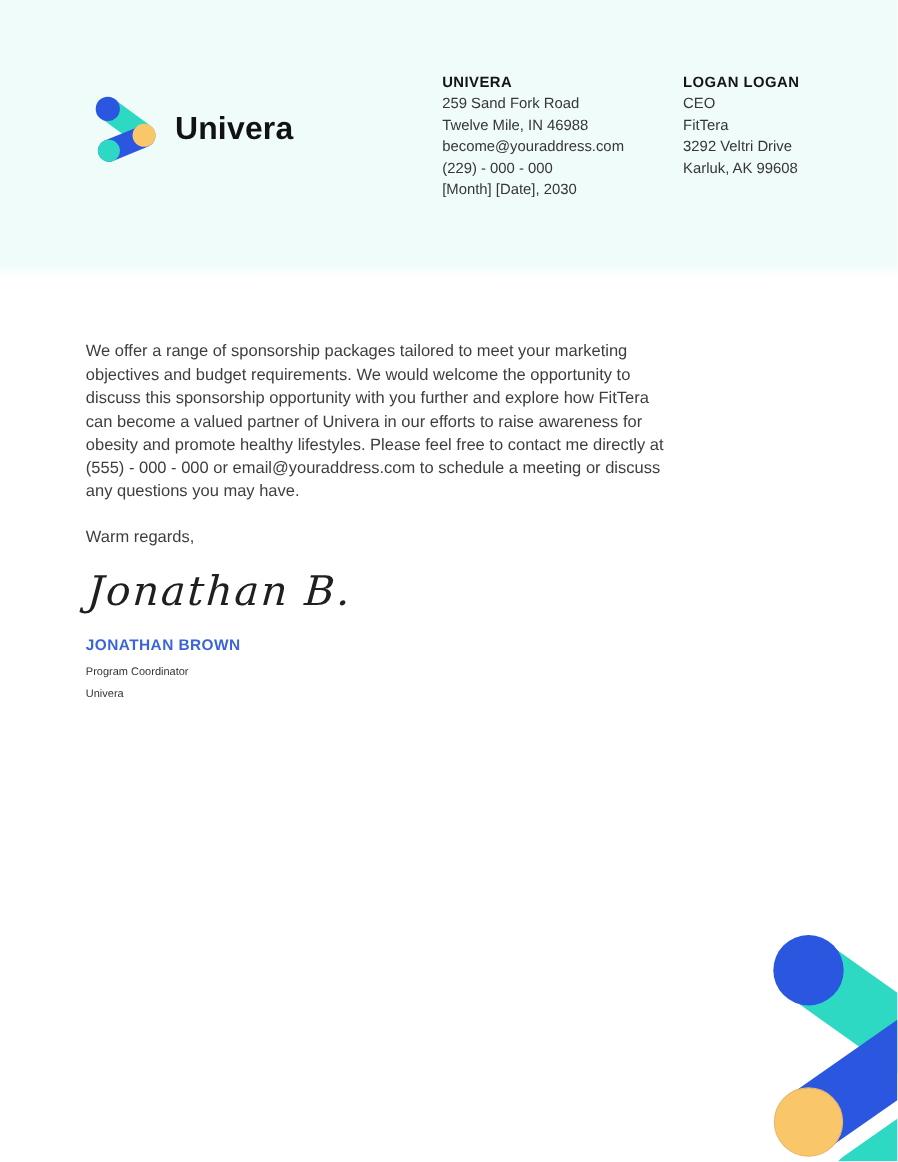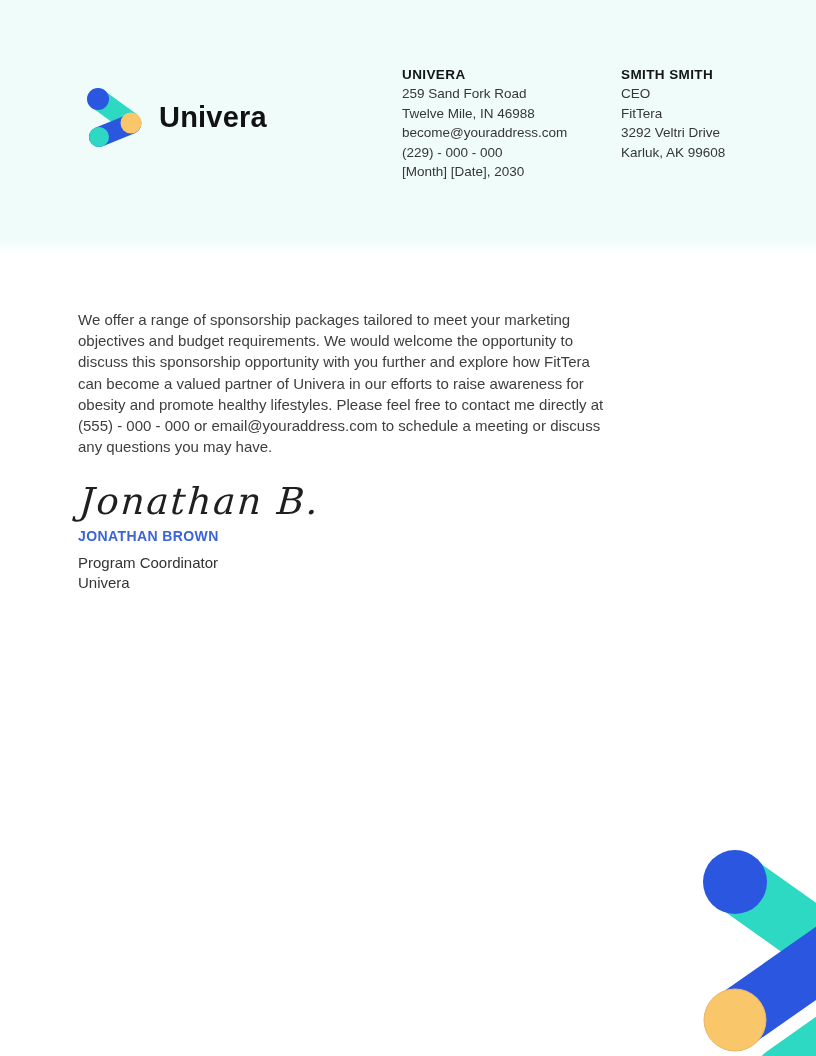--- a/index.html
+++ b/index.html
@@ -74,27 +74,28 @@
     font-style: italic;
     font-size: 37px;
     line-height: 48px;
     letter-spacing: 2px;
     color: #1f1f1f;
     transform: skewX(-4deg);
     transform-origin: left bottom;
   }
 
   .signer-name {
+    margin-top: 14px;
     font-size: 14px;
     font-weight: bold;
     letter-spacing: 0.4px;
     color: var(--brand-blue-text);
   }
   .signer-title, .signer-company {
-    font-size: 15px;
+    font-size: 10px;
     line-height: 20.5px;
     color: #333333;
   }
   .signer-title { margin-top: 5px; }
 
   
   .decoration {
     position: absolute;
     right: 0;
     bottom: 0;
@@ -122,31 +123,32 @@
     <div class="addr-col sender">
       <div class="addr-name">UNIVERA</div>
       <div>259 Sand Fork Road</div>
       <div>Twelve Mile, IN 46988</div>
       <div>become@youraddress.com</div>
       <div>(229) - 000 - 000</div>
       <div>[Month] [Date], 2030</div>
     </div>
 
     <div class="addr-col recipient">
-      <div class="addr-name">SMITH SMITH</div>
+      <div class="addr-name">LOGAN LOGAN</div>
       <div>CEO</div>
       <div>FitTera</div>
       <div>3292 Veltri Drive</div>
       <div>Karluk, AK 99608</div>
     </div>
 
   </header>
 
   <main class="letter-body">
     <p>We offer a range of sponsorship packages tailored to meet your marketing objectives and budget requirements. We would welcome the opportunity to discuss this sponsorship opportunity with you further and explore how FitTera can become a valued partner of Univera in our efforts to raise awareness for obesity and promote healthy lifestyles. Please feel free to contact me directly at (555) - 000 - 000 or email@youraddress.com to schedule a meeting or discuss any questions you may have.</p>
+    <p class="closing">Warm regards,</p>
 
     <div class="signature-script">Jonathan B.</div>
 
     <div class="signer-name">JONATHAN BROWN</div>
     <div class="signer-title">Program Coordinator</div>
     <div class="signer-company">Univera</div>
   </main>
 
   <svg class="decoration" width="150" height="236" viewBox="0 0 150 236" xmlns="http://www.w3.org/2000/svg">
     <line x1="69" y1="62" x2="235" y2="180" stroke="var(--brand-teal)" stroke-width="60" stroke-linecap="round"></line>

